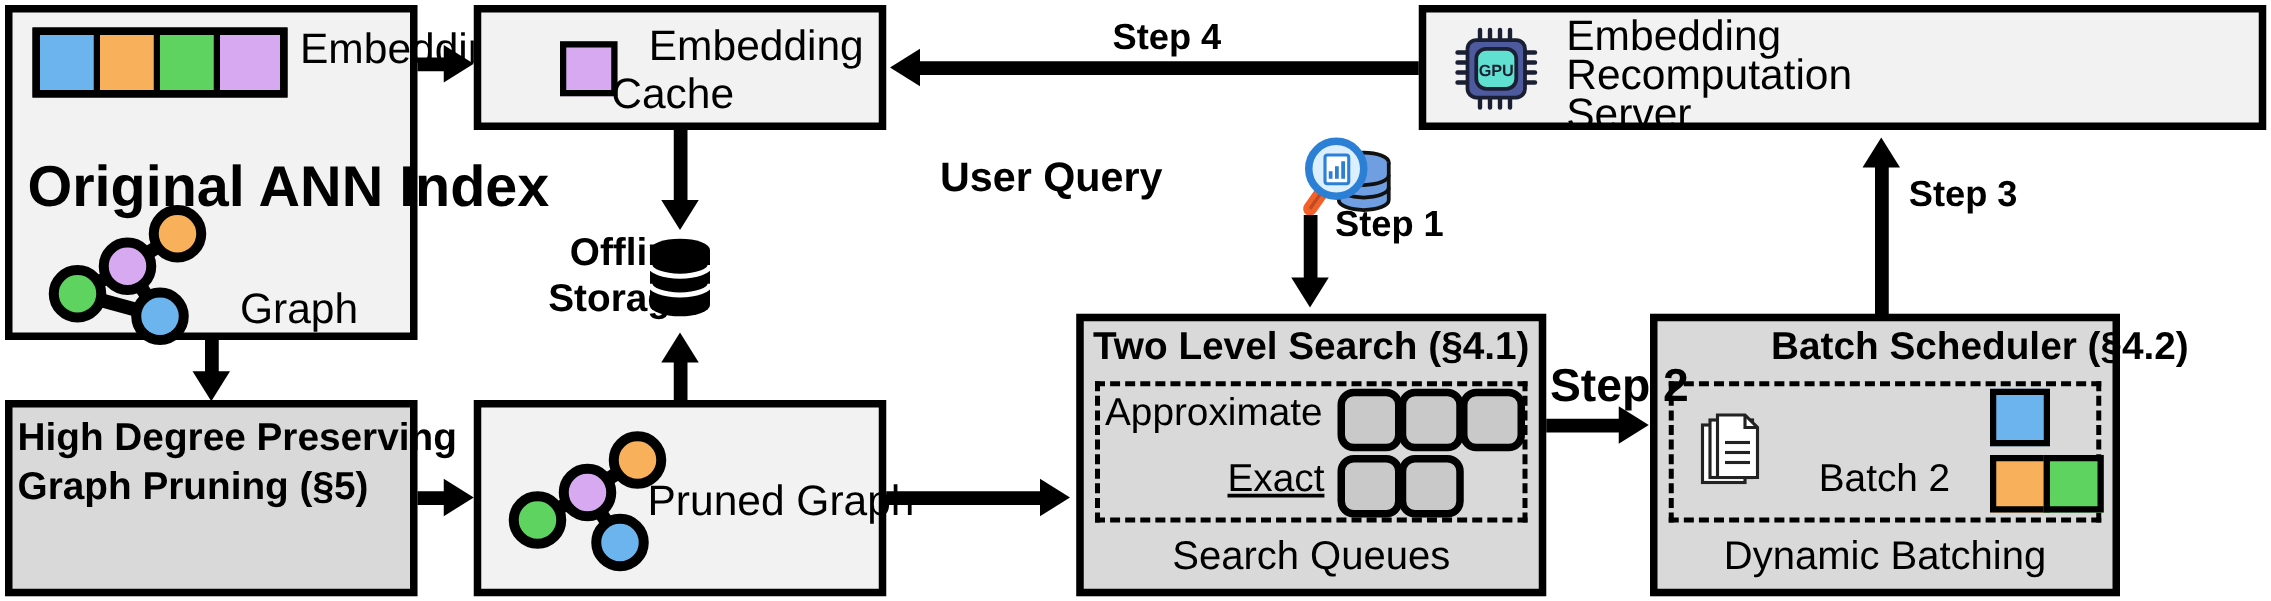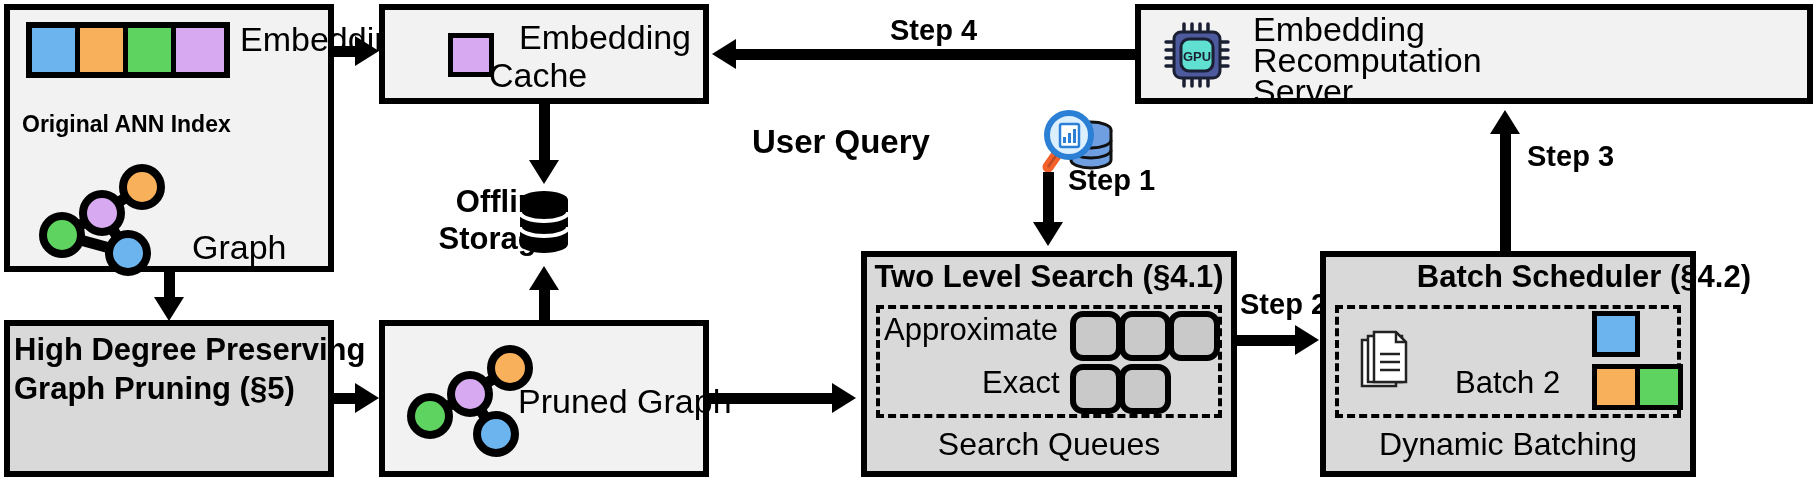--- a/index.html
+++ b/index.html
@@ -104,21 +104,21 @@
   </div>
 
   <div class="embstrip" style="left:26px; top:22px;">
     <div style="background:#6cb4ee;"></div>
     <div style="background:#f8b05a;"></div>
     <div style="background:#5fd35f;"></div>
     <div style="background:#d7a9f0;"></div>
   </div>
   <div class="lbl" style="left:240px; top:20px; font-size:34px;">Embedding</div>
 
-  <div class="lbl bold" style="left:22px; top:112px; font-size:23px;">Original ANN Index</div>
+  <div class="lbl bold" style="left:22px; top:124px; font-size:46px;">Original ANN Index</div>
 
   <svg style="position:absolute; left:30px; top:165px; width:160px; height:105px;">
     <line x1="32" y1="70" x2="72" y2="48" stroke="#000" stroke-width="11"></line>
     <line x1="72" y1="48" x2="112" y2="22" stroke="#000" stroke-width="11"></line>
     <line x1="72" y1="48" x2="98" y2="88" stroke="#000" stroke-width="11"></line>
     <line x1="32" y1="70" x2="98" y2="88" stroke="#000" stroke-width="11"></line>
     <circle cx="112" cy="22" r="19" fill="#f8b05a" stroke="#000" stroke-width="8"></circle>
     <circle cx="72" cy="48" r="19" fill="#d7a9f0" stroke="#000" stroke-width="8"></circle>
     <circle cx="32" cy="70" r="19" fill="#5fd35f" stroke="#000" stroke-width="8"></circle>
     <circle cx="98" cy="88" r="19" fill="#6cb4ee" stroke="#000" stroke-width="8"></circle>
@@ -212,21 +212,21 @@
   <div class="box gray" style="left:861px; top:251px; width:376px; height:226px;">
   </div>
   <div class="lbl bold" style="left:869px; top:260px; font-size:31px; width:360px; text-align:center;">Two Level Search (§4.1)</div>
   <div class="dashed" style="left:876px; top:305px; width:346px; height:113px;"></div>
 
   <div class="lbl" style="left:884px; top:313px; font-size:31px;">Approximate</div>
   <div style="position:absolute; left:1073px; top:311px;">
     <span class="queue-slot"></span><span class="queue-slot"></span><span class="queue-slot"></span>
   </div>
 
-  <div class="lbl" style="left:982px; top:366px; font-size:31px;">Exact</div>
+  <div class="lbl" style="left:982px; top:366px; font-size:31px;text-decoration:underline;">Exact</div>
   <div style="position:absolute; left:1073px; top:364px;">
     <span class="queue-slot"></span><span class="queue-slot"></span>
   </div>
 
   <div class="lbl" style="left:869px; top:427px; font-size:32px; width:360px; text-align:center;">Search Queues</div>
 
   <div class="box gray" style="left:1320px; top:251px; width:376px; height:226px;">
   </div>
   <div class="lbl bold" style="left:1391px; top:260px; font-size:31px; width:360px; text-align:right;">Batch Scheduler (§4.2)</div>
   <div class="dashed" style="left:1335px; top:305px; width:346px; height:113px;"></div>
@@ -271,21 +271,21 @@
 
   <div class="line" style="left:709px; top:393px; width:125px; height:11px;"></div>
   <div class="arrow-r" style="left:832px; top:383px;"></div>
 
   <div class="line" style="left:1043px; top:172px; width:11px; height:56px;"></div>
   <div class="arrow-d" style="left:1033px; top:222px;"></div>
   <div class="lbl bold" style="left:1068px; top:164px; font-size:29px;">Step 1</div>
 
   <div class="line" style="left:1237px; top:335px; width:64px; height:11px;"></div>
   <div class="arrow-r" style="left:1295px; top:325px;"></div>
-  <div class="lbl bold" style="left:1240px; top:288px; font-size:29px;">Step 2</div>
+  <div class="lbl bold" style="left:1240px; top:288px; font-size:37px;">Step 2</div>
 
   <div class="line" style="left:1500px; top:133px; width:11px; height:122px;"></div>
   <div class="arrow-u" style="left:1490px; top:110px;"></div>
   <div class="lbl bold" style="left:1527px; top:140px; font-size:29px;">Step 3</div>
 
   <div class="line" style="left:735px; top:49px; width:400px; height:11px;"></div>
   <div class="arrow-l" style="left:712px; top:39px;"></div>
   <div class="lbl bold" style="left:890px; top:14px; font-size:29px;text-align:center;">Step 4</div>
 
 </div>

